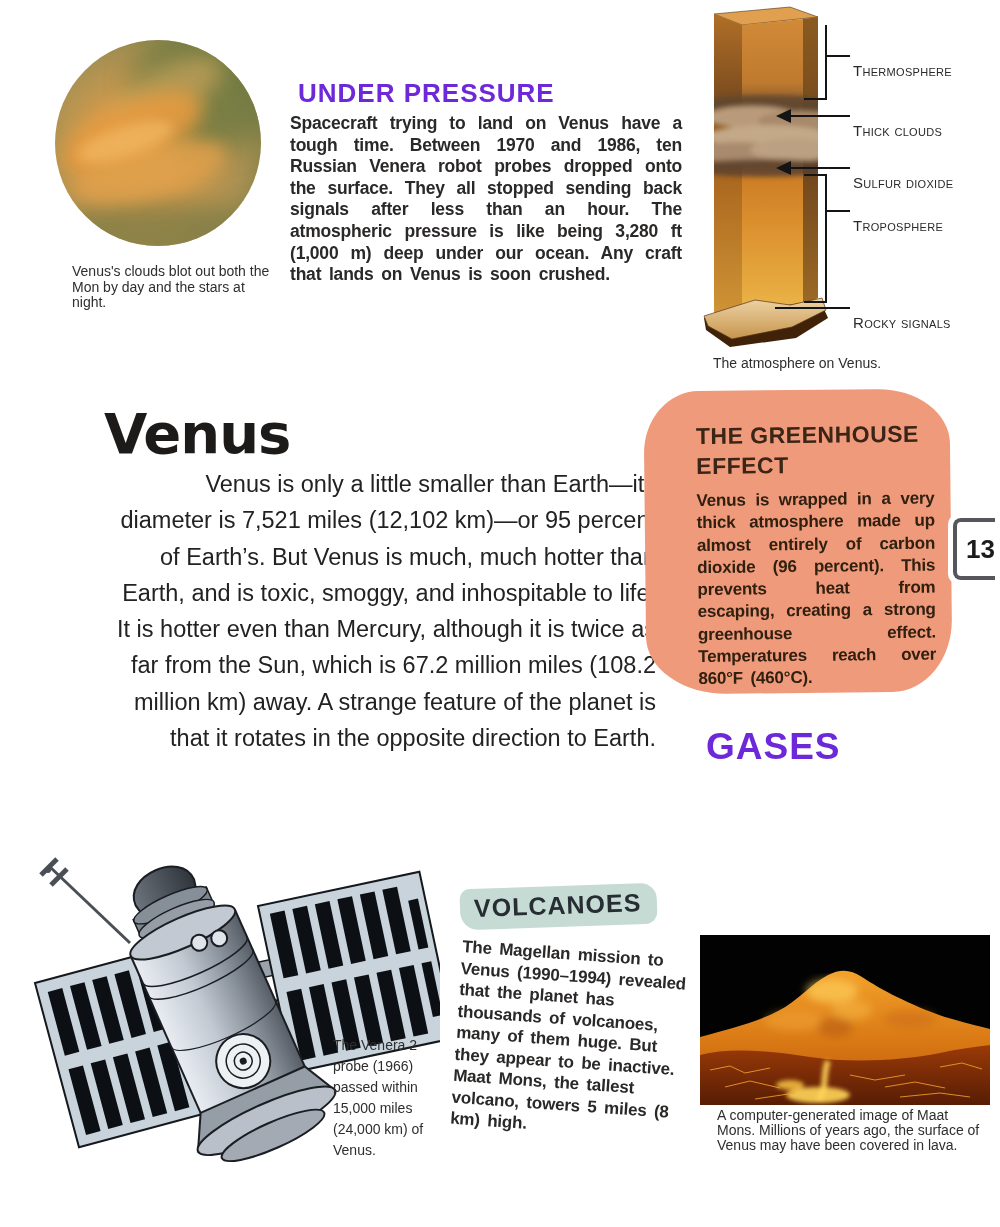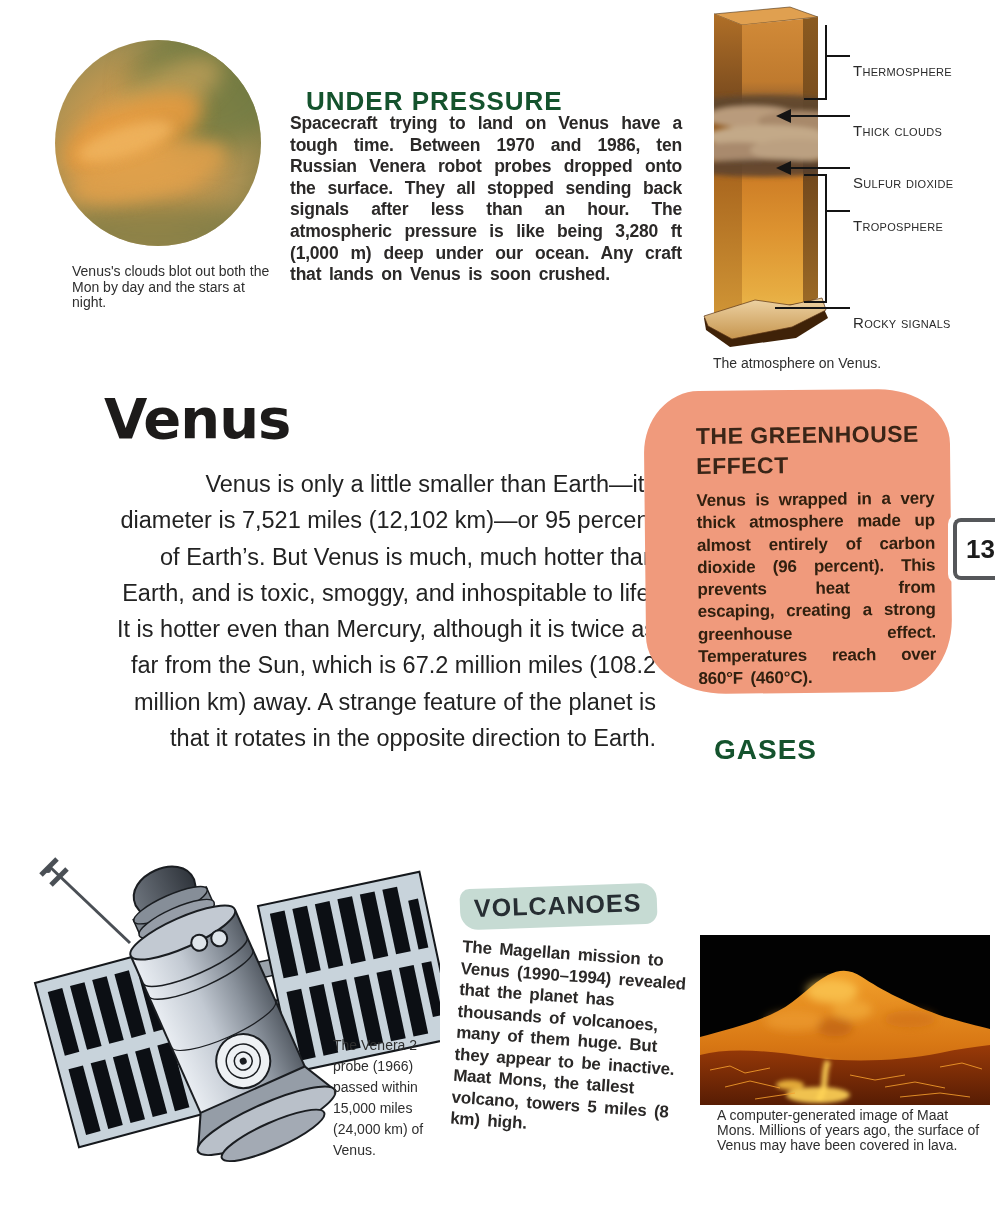--- a/index.html
+++ b/index.html
@@ -15,53 +15,53 @@
   .sw2{left:8%;top:52%;width:76%;height:24%;background:#dfa04b;filter:blur(8px);transform:rotate(-14deg);opacity:.8;}
   .sw3{left:24%;top:14%;width:60%;height:24%;background:#c9a45c;filter:blur(10px);transform:rotate(-28deg);opacity:.7;}
   .sw4{right:-12%;top:-8%;width:75%;height:62%;background:#6d7a42;filter:blur(14px);opacity:.8;}
   .sw5{left:0;bottom:-6%;width:100%;height:28%;background:#7a7a44;filter:blur(12px);opacity:.7;}
   .sw6{left:10%;top:42%;width:48%;height:14%;background:#f0b661;filter:blur(6px);transform:rotate(-18deg);opacity:.8;}
 
   .caption{position:absolute;font-size:14px;line-height:15.5px;color:#2e2e2e;}
   .circle-caption{left:72px;top:264px;width:200px;}
 
   
-  .hand-head{font-family:"Liberation Sans",sans-serif;font-weight:800;letter-spacing:1px;color:#14532d;margin:16px;}
+  .hand-head{font-family:"Liberation Sans",sans-serif;font-weight:800;letter-spacing:1px;color:#6d28d9;margin:8px;}
   .up-head{position:absolute;left:290px;top:70px;font-size:26px;}
   .bold-body{font-family:"Liberation Sans",sans-serif;font-weight:700;color:#2b2928;margin:0;
              word-spacing:3px;letter-spacing:-0.2px;}
   .up-body{position:absolute;left:290px;top:113px;width:392px;font-size:17.5px;line-height:21.6px;text-align:justify;}
 
   
   .atmo-svg{position:absolute;left:700px;top:0px;}
   .atmo-label{position:absolute;left:853px;font-variant:small-caps;font-size:15px;letter-spacing:.3px;color:#2a2a2a;margin-top:14px;}
   .atmo-caption{left:713px;top:356px;width:240px;}
 
   
-  .page-title{position:absolute;left:104px;top:386px;margin:0;font-family:"DejaVu Sans",sans-serif;
+  .page-title{position:absolute;left:104px;top:401px;margin:0;font-family:"DejaVu Sans",sans-serif;
               font-weight:bold;font-size:56px;letter-spacing:-1px;color:#1d1b1a;}
   .main-body{position:absolute;left:108px;top:466px;width:548px;margin:0;font-size:23.5px;
              line-height:36.3px;color:#222;font-weight:400;text-align:right;}
 
   
   .blob{position:absolute;left:645px;top:390px;width:306px;height:303px;background:#f09a7c;
         border-radius:55px 72px 60px 80px / 62px 55px 72px 58px;transform:rotate(-0.6deg);}
   .blob h2{margin:0;padding:30px 20px 0 52px;font-size:23px;line-height:30px;letter-spacing:.5px;
            font-weight:800;color:#3a2517;}
   .blob p{margin:9px 0 0 52px;width:238px;font-size:17px;line-height:22.3px;text-align:justify;color:#311f13;}
 
   
   .page-tab{position:absolute;left:948px;top:514px;width:36px;height:70px;background:#fff;
             border-radius:10px 0 0 10px;display:flex;align-items:center;}
   .page-tab-inner{margin-left:5px;width:47px;height:54px;border:4px solid #55575a;border-right:none;
             border-radius:8px 0 0 8px;background:#fff;display:flex;align-items:center;}
   .page-tab-inner span{font-weight:800;font-size:26px;color:#1c1c1c;padding-left:9px;}
 
   
-  .gases-head{position:absolute;left:698px;top:718px;font-size:28px;}
+  .gases-head{position:absolute;left:698px;top:718px;font-size:37px;}
   .gases-body{position:absolute;left:698px;top:765px;width:252px;font-size:17px;line-height:21.6px;text-align:justify;}
 
   
   .maat{position:absolute;left:700px;top:935px;width:290px;height:170px;}
   .maat-caption{left:717px;top:1108px;width:266px;line-height:14.8px;}
 
   
   .volc-head{position:absolute;left:460px;top:886px;margin:0;transform:rotate(-2deg);}
   .volc-hl{display:inline-block;background:#c6dbd3;padding:5px 16px 7px 14px;
            border-radius:10px 16px 12px 18px;font-size:25px;font-weight:800;letter-spacing:1px;color:#272e33;}

